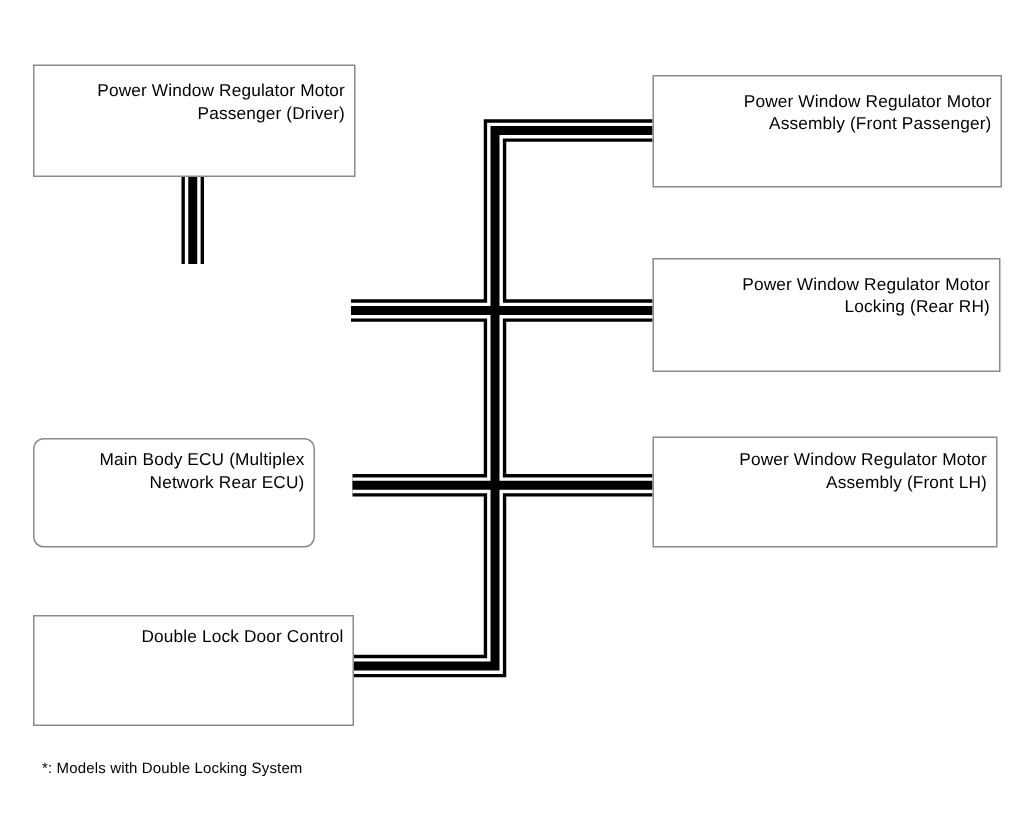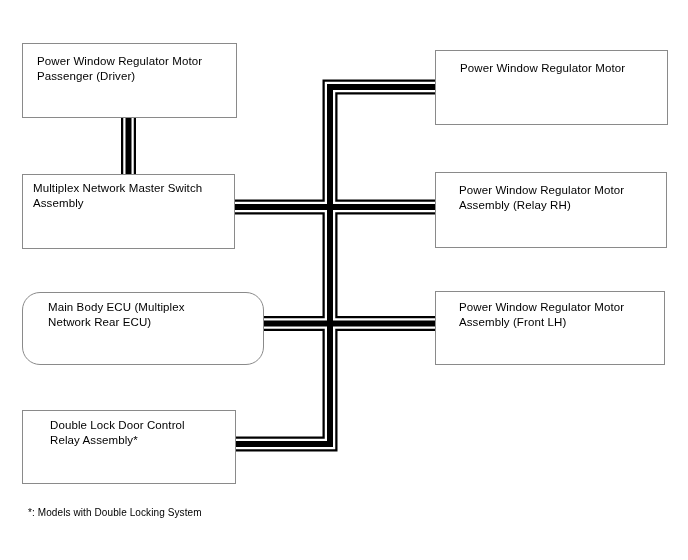--- a/index.html
+++ b/index.html
@@ -7,20 +7,21 @@
     padding: 0;
     background: #ffffff;
   }
   .canvas {
     position: relative;
     width: 688px;
     height: 560px;
     background: #ffffff;
     font-family: "Liberation Sans", sans-serif;
     overflow: hidden;
+    text-align: right;
   }
   .bus-layer {
     position: absolute;
     left: 0;
     top: 0;
   }
   .node-box {
     position: absolute;
     box-sizing: border-box;
     background: #ffffff;
@@ -82,42 +83,38 @@
       <use href="#bus-ms-rearrh"></use>
       <use href="#bus-ecu-rearlh"></use>
     </g>
   </svg>
 
   <div class="node-box" style="left:22px; top:43px; width:215px; height:75px; padding:10px 6px 0 14px;">
     <span class="line">Power Window Regulator Motor</span>
     <span class="line">Passenger (Driver)</span>
   </div>
 
-  <div class="node-box" style="left:22px; top:174px; width:213px; height:75px; padding:6px 6px 0 10px;">
-    <span class="line">Multiplex Network Master Switch</span>
-    <span class="line">Assembly</span>
-  </div>
 
-  <div class="node-box rounded" style="left:22px; top:292px; width:242px; height:73px; padding:7px 6px 0 25px;border-radius:18px;">
+  <div class="node-box rounded" style="left:22px; top:292px; width:188px; height:73px; padding:7px 6px 0 25px;">
     <span class="line">Main Body ECU (Multiplex</span>
     <span class="line">Network Rear ECU)</span>
   </div>
 
   <div class="node-box" style="left:22px; top:410px; width:214px; height:74px; padding:7px 6px 16px 27px;">
     <span class="line">Double Lock Door Control</span>
-    <span class="line">Relay Assembly*</span>
   </div>
 
   <div class="node-box" style="left:435px; top:50px; width:233px; height:75px; padding:10px 6px 0 24px;">
     <span class="line">Power Window Regulator Motor</span>
+    <span class="line">Assembly (Front Passenger)</span>
   </div>
 
   <div class="node-box" style="left:435px; top:172px; width:232px; height:76px; padding:10px 6px 0 23px;">
     <span class="line">Power Window Regulator Motor</span>
-    <span class="line">Assembly (Relay RH)</span>
+    <span class="line">Locking (Rear RH)</span>
   </div>
 
   <div class="node-box" style="left:435px; top:291px; width:230px; height:74px; padding:8px 6px 0 23px;">
     <span class="line">Power Window Regulator Motor</span>
     <span class="line">Assembly (Front LH)</span>
   </div>
 
   <div class="footnote">*: Models with Double Locking System</div>
 
 </div>

